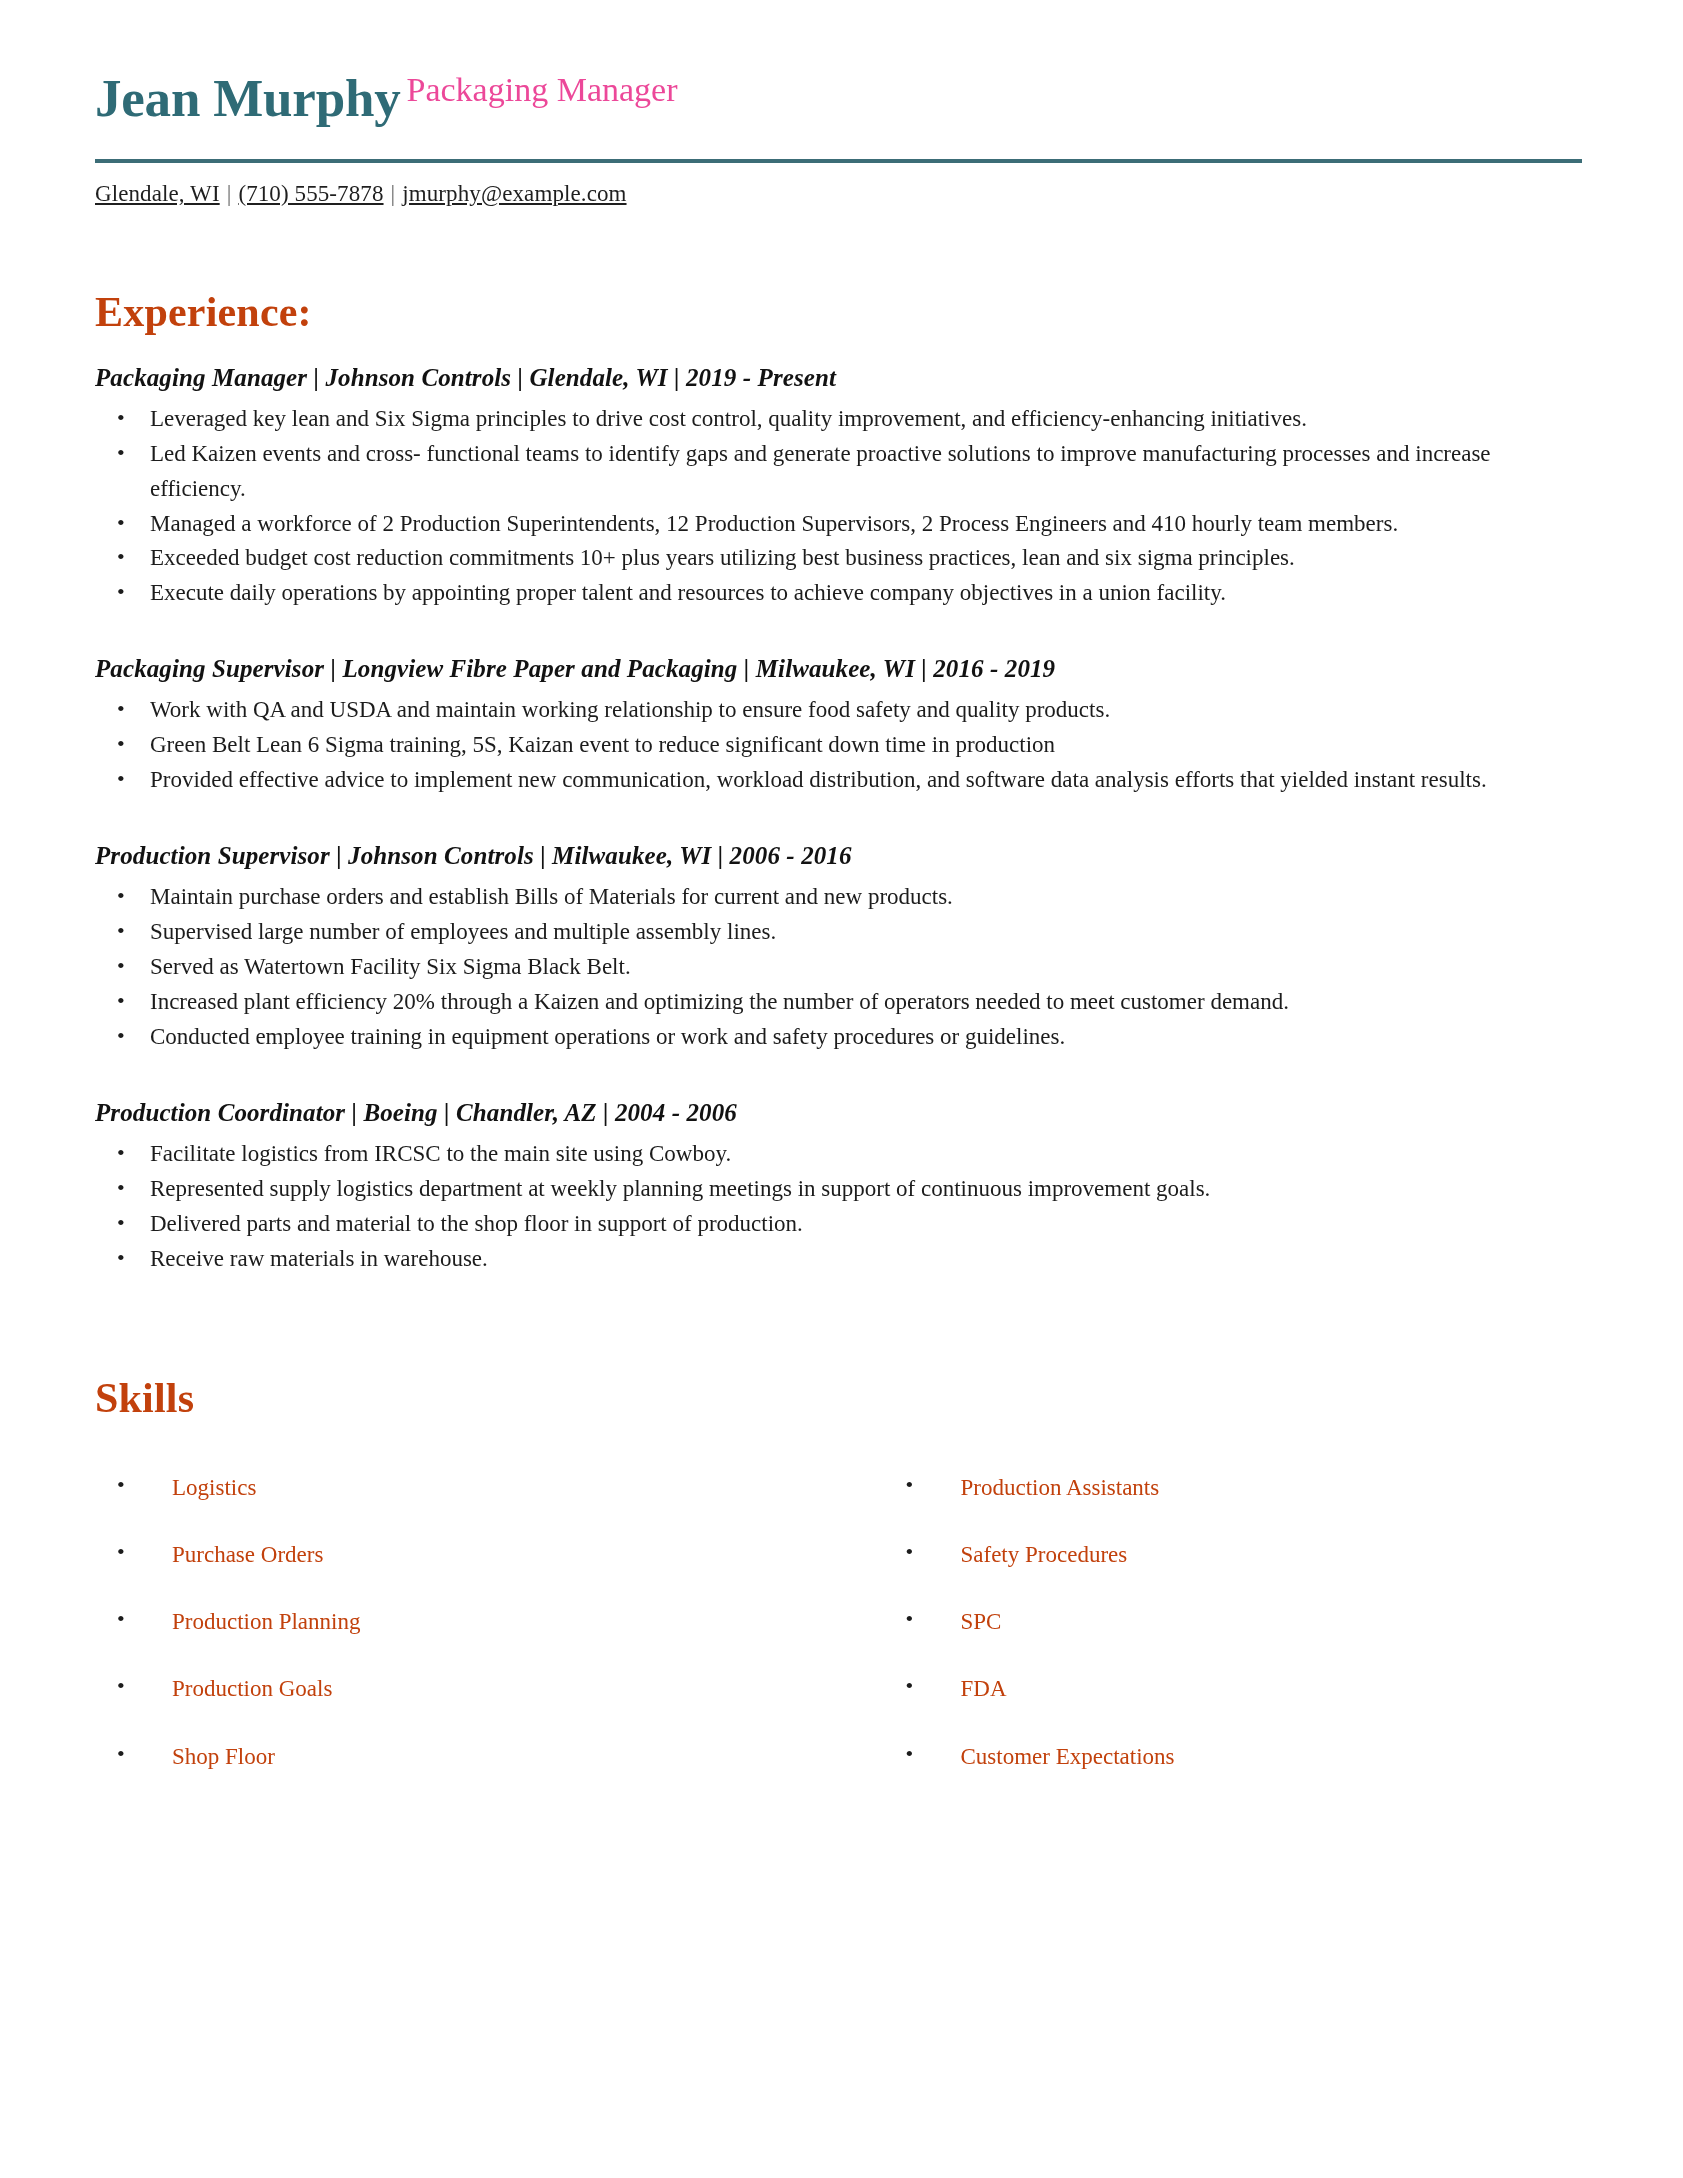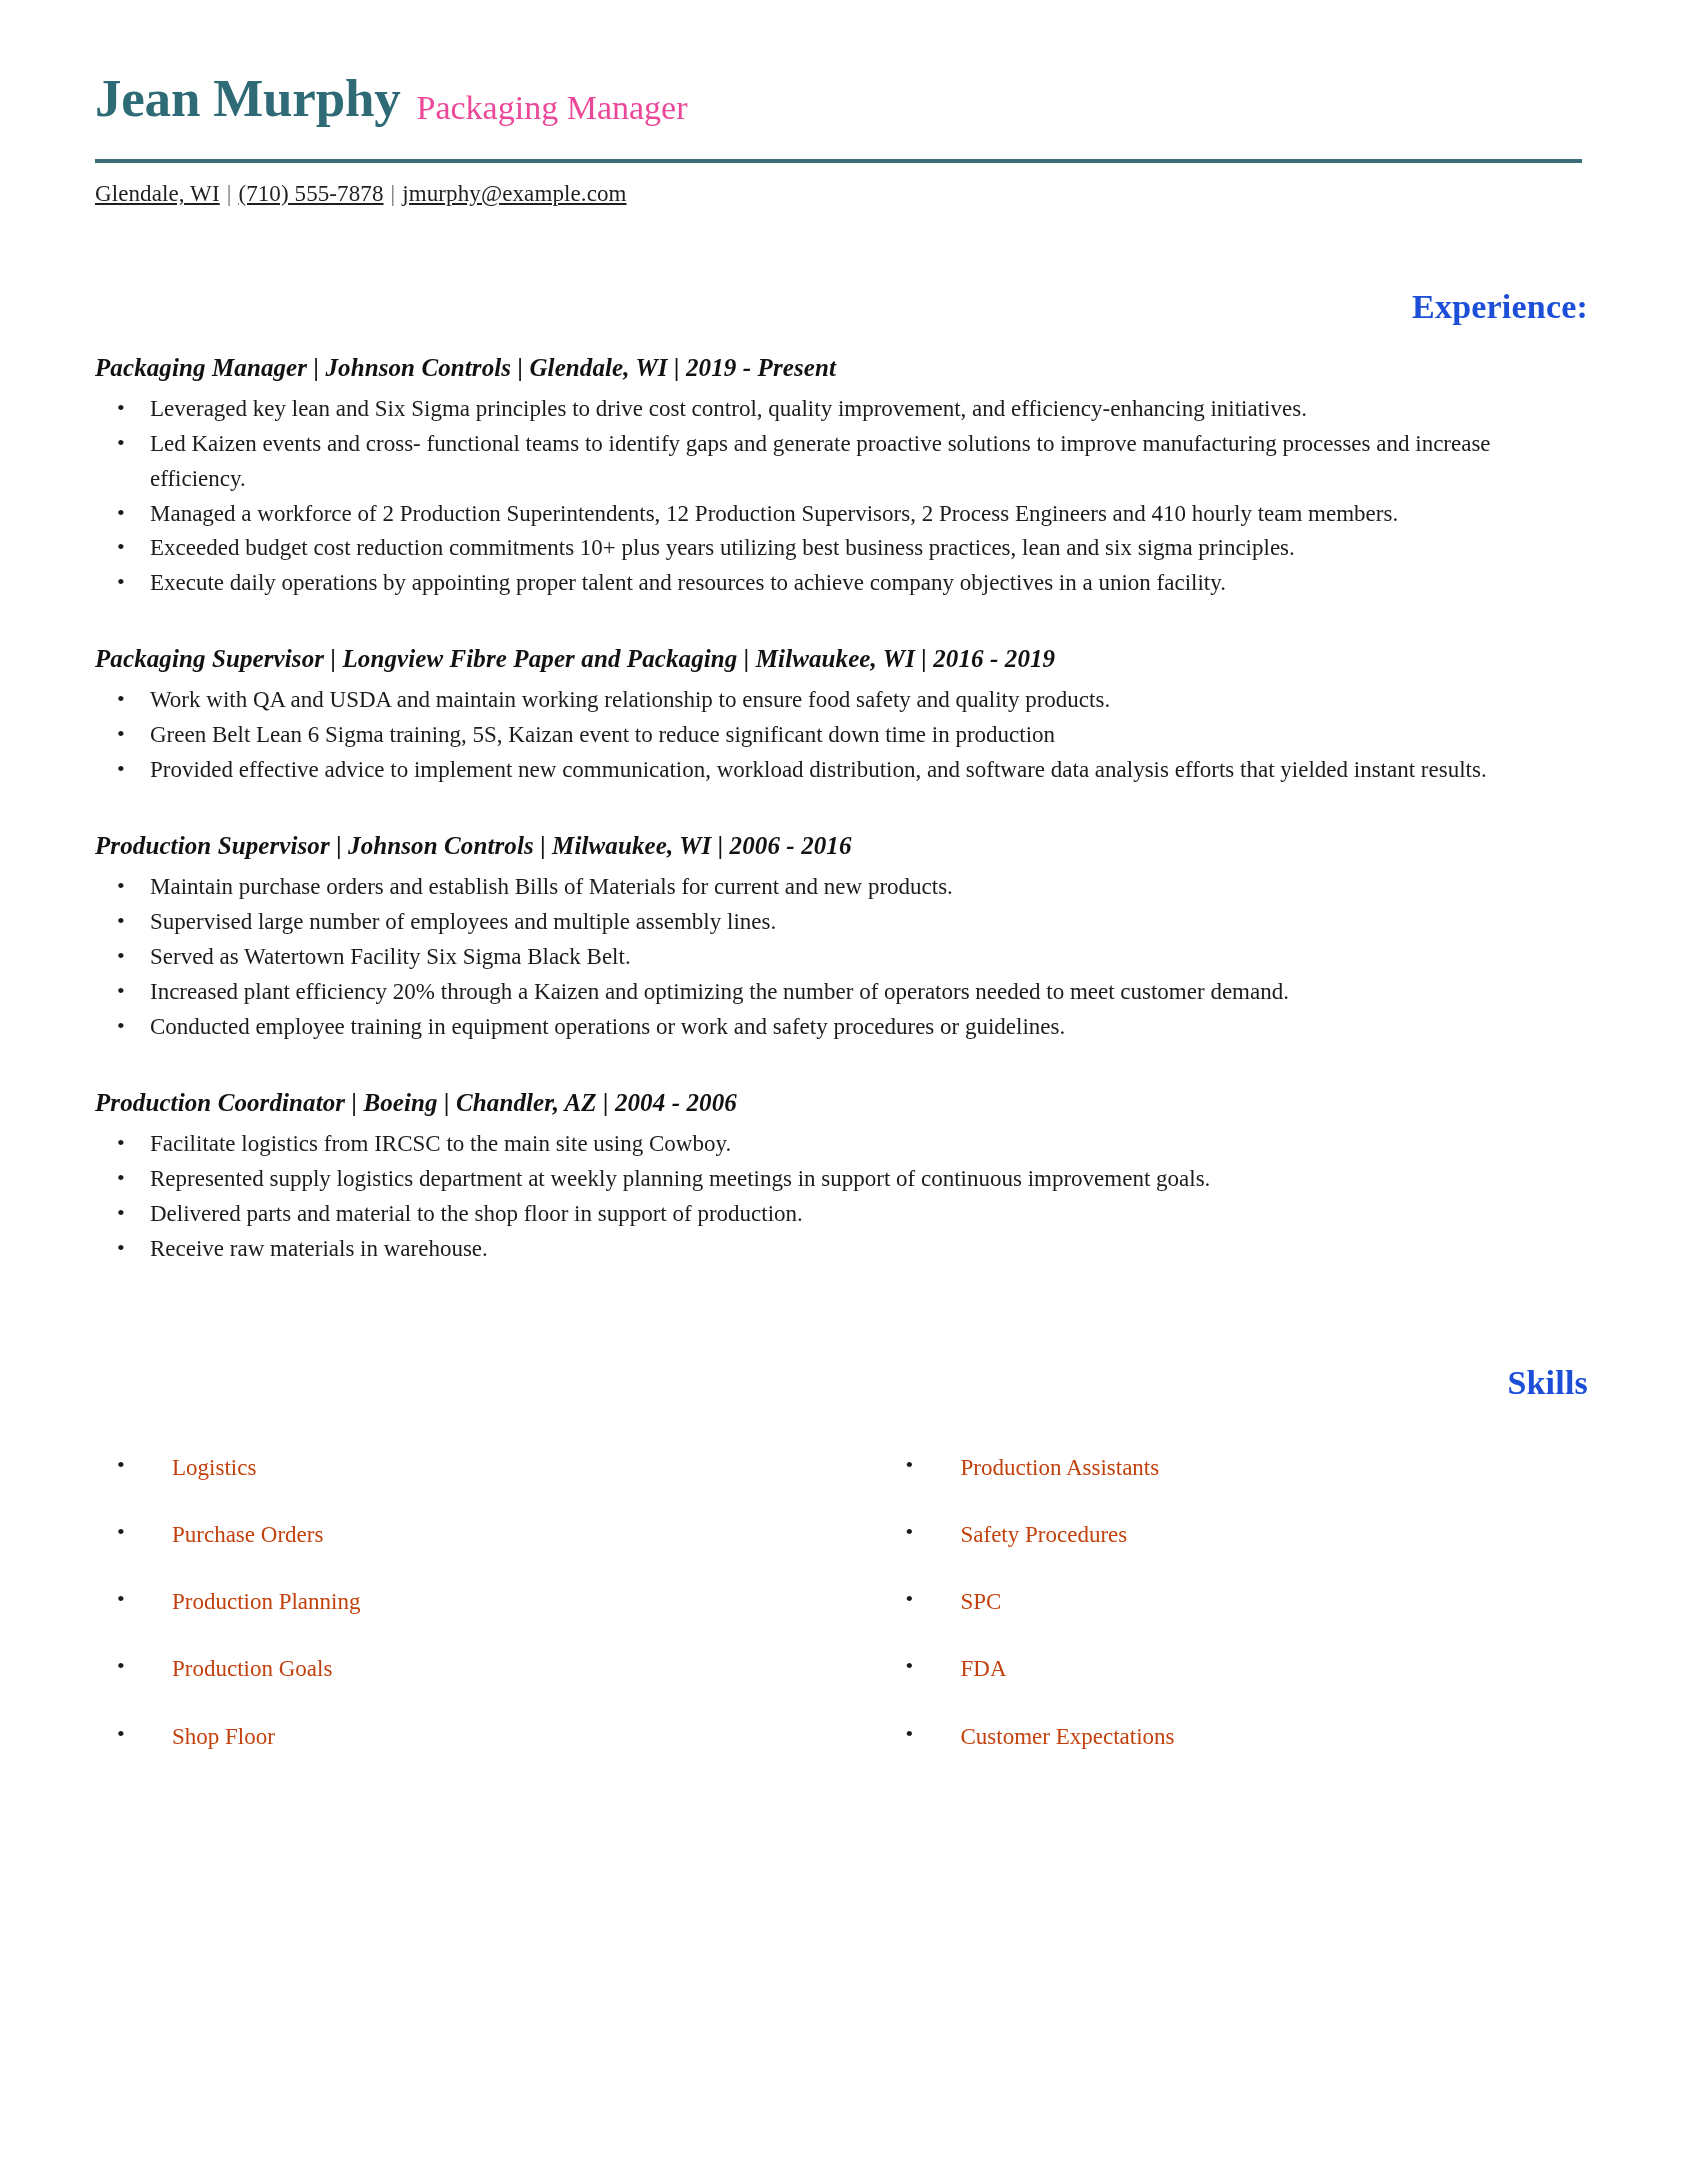--- a/index.html
+++ b/index.html
@@ -23,22 +23,22 @@
     padding: 0 95px 0 95px;
     background: #ffffff;
   }
 
   
   .header {
     padding-top: 71px;
   }
   .name-row {
     display: flex;
-    align-items: flex-end;
-    gap: 16px;
+    align-items: flex-start;
+    gap: 6px;
     white-space: nowrap;
   }
   .full-name {
     font-family: "Liberation Serif", "DejaVu Serif", serif;
     font-size: 53px;
     font-weight: bold;
     color: #2f6b76;
     letter-spacing: -0.2px;
     line-height: 1.05;
   }
@@ -70,26 +70,25 @@
   }
 
   
   .section {
     margin-top: 0;
   }
   .section-experience { padding-top: 81px; }
   .section-skills { padding-top: 91px; }
 
   .section-title {
-    font-size: 34px;
+    font-size: 42px;
     font-weight: bold;
-    color: #1d4ed8;
+    color: #c2410c;
     letter-spacing: 0.2px;
     margin: 0 0 28px 0;
-    text-align: right;
   }
 
   .job-block { margin-bottom: 6px; }
   .job-block + .job-block { margin-top: 44px; }
 
   .job-heading {
     font-size: 25px;
     font-weight: bold;
     color: #121212;
     letter-spacing: 0.1px;

